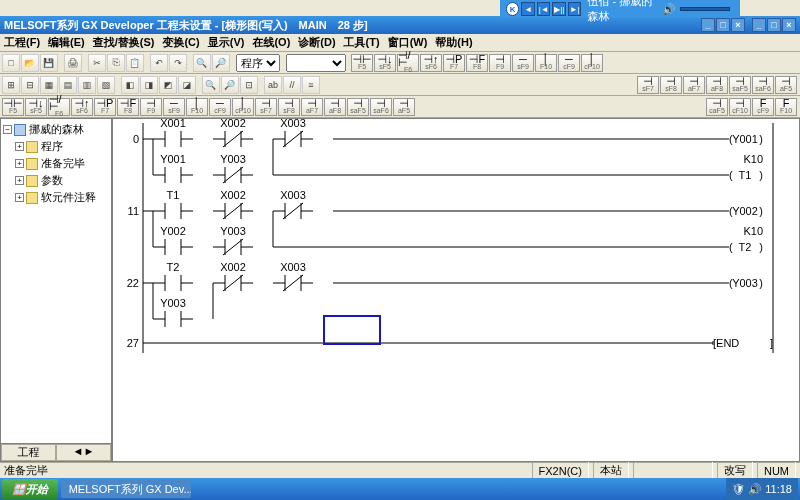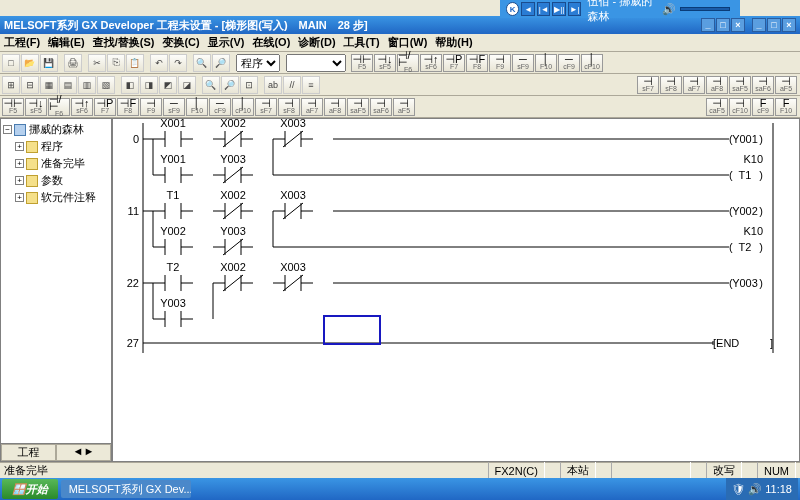--- a/index.html
+++ b/index.html
@@ -21,21 +21,21 @@
 .tree .node { display: flex; align-items: center; padding: 1px 0; }
 .tree .ic { width: 12px; height: 12px; background: #f5e08a; border: 1px solid #c0a030; margin-right: 3px; }
 .tree .ic2 { background: #b5d0ee; border-color:#4a7cb0; }
 .tree .pm { width: 9px; height: 9px; border: 1px solid #808080; display: flex; align-items: center; justify-content: center; margin-right: 2px; font-size: 8px; line-height: 7px;}
 .sidetab { height: 18px; display: flex; border-top: 1px solid #808080; }
 .sidetab div { flex: 1; border: 1px solid #aca899; background: #ece9d8; text-align: center; }
 .ladder { flex: 1; background: #fff; border: 1px solid #808080; position: relative; overflow: hidden; }
 .laddersvg { position: absolute; left: 0; top: 0; }
 .cursor { position: absolute; border: 2px solid #1818c0; background: transparent; }
 .statusbar { height: 16px; background: #ece9d8; border-top: 1px solid #aca899; display: flex; align-items: center; font-size: 10px; padding: 0 4px; }
-.statusbar .cell { border: 1px inset #fff; padding: 17px 6px; margin-left: 15px; height: 14px; display: flex; align-items: center; }
+.statusbar .cell { border: 1px inset #fff; padding: 17px 6px; margin-left: 4px; height: 14px; display: flex; align-items: center; }
 .statusbar .spacer { flex: 1; }
 .taskbar { height: 22px; background: linear-gradient(#3a95e4,#2067c4); display: flex; align-items: center; padding: 0 2px; }
 .start { height: 20px; background: linear-gradient(#58b858,#2a8a2a); color: #fff; padding: 0 10px; border-radius: 2px; display: flex; align-items: center; font-weight: bold; font-style: italic;}
 .taskbtn { height: 18px; background: #4a88ca; color: #fff; padding: 0 8px; margin-left: 3px; border-radius: 2px; display: flex; align-items: center; max-width: 130px; overflow: hidden; white-space: nowrap;}
 .tray { margin-left: auto; height: 22px; background: #2a6cb4; color: #fff; display: flex; align-items: center; padding: 0 6px; }
 .fkey { width: 22px; height: 18px; border: 1px solid #999; background: linear-gradient(#fdfdfa,#e8e5d5); margin-right: 1px; font-size: 8px; display:flex; flex-direction:column; align-items:center; justify-content:center; line-height:7px;}
 .fkey .g { font-size:7px; color:#666;}
 .track { width:60px; height:4px; background:#1a5ca8; border:1px solid #0a3c78; margin:0 4px;}
 </style>
 </head>

